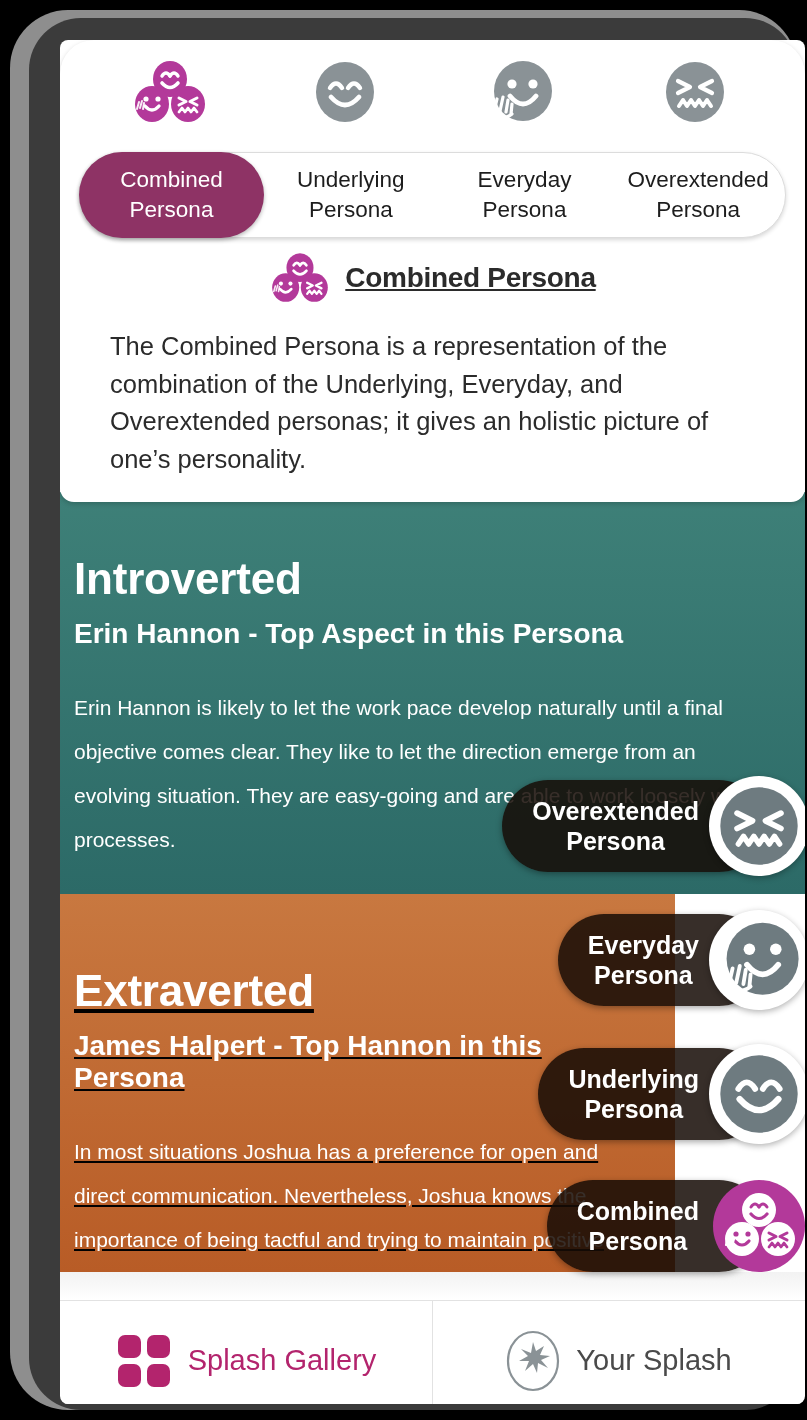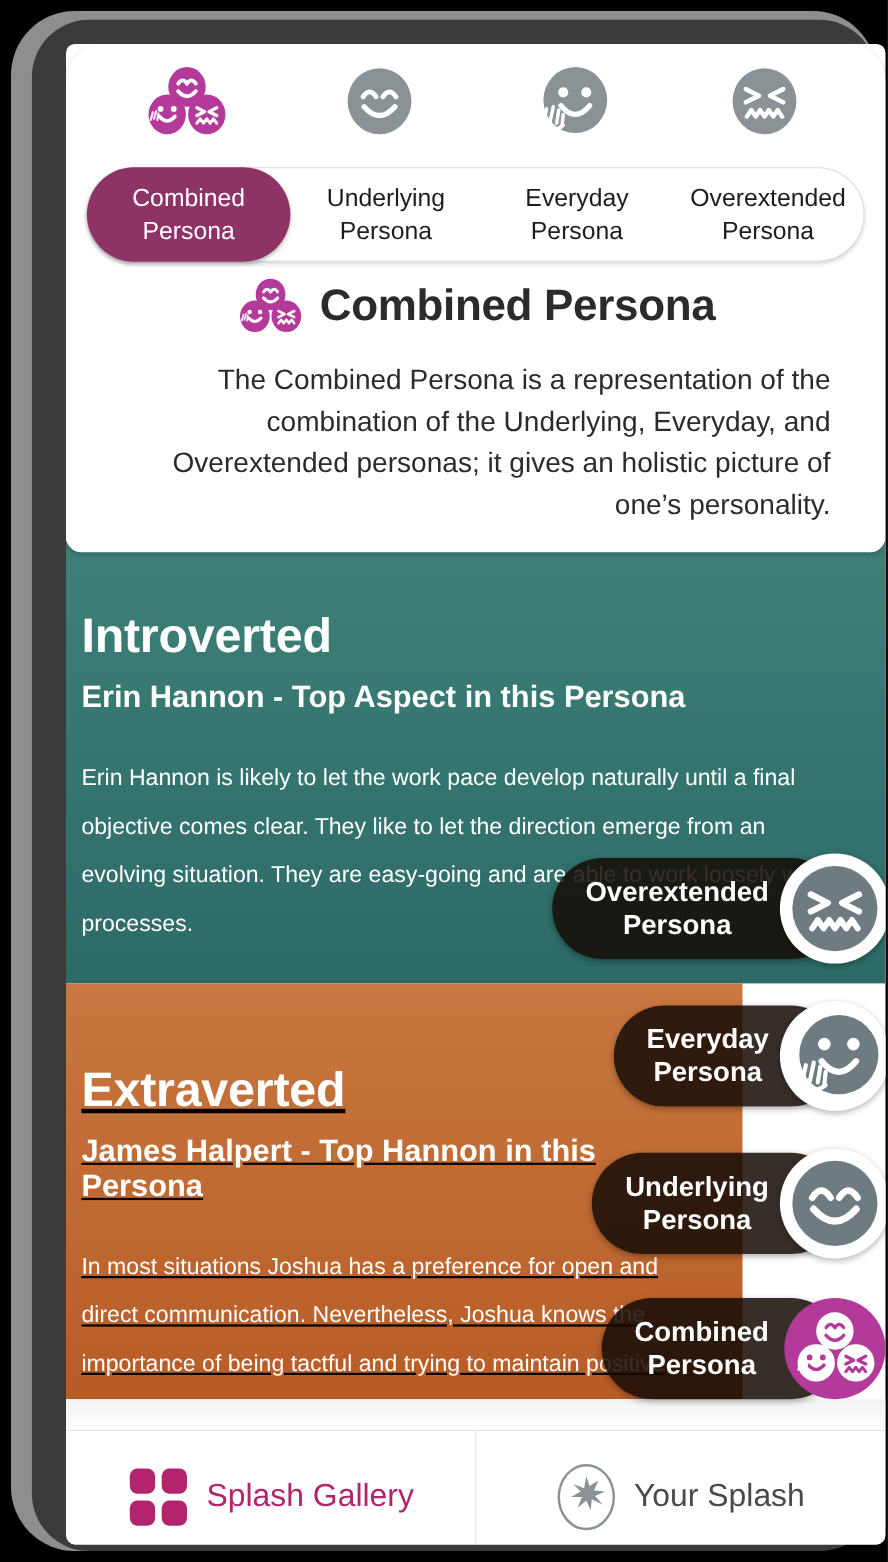--- a/index.html
+++ b/index.html
@@ -94,31 +94,32 @@
   
   #title-row {
     position: absolute;
     left: 0; top: 212px; width: 745px;
     display: flex;
     align-items: center;
     justify-content: center;
     gap: 14px;
   }
   #page-title {
-    font-size: 40px;
+    font-size: 28px;
     font-weight: bold;
     color: #2b2b2b;
     letter-spacing: -.3px;
+    text-decoration: underline;
   }
 
   #description {
     position: absolute;
     left: 50px; top: 288px;
     width: 645px;
-    text-align: right;
+    text-align: left;
     font-size: 25.5px;
     line-height: 37.5px;
     color: #2b2b2b;
   }
 
   
   #section-introverted {
     position: absolute;
     left: 0; top: 452px;
     width: 745px; height: 402px;

